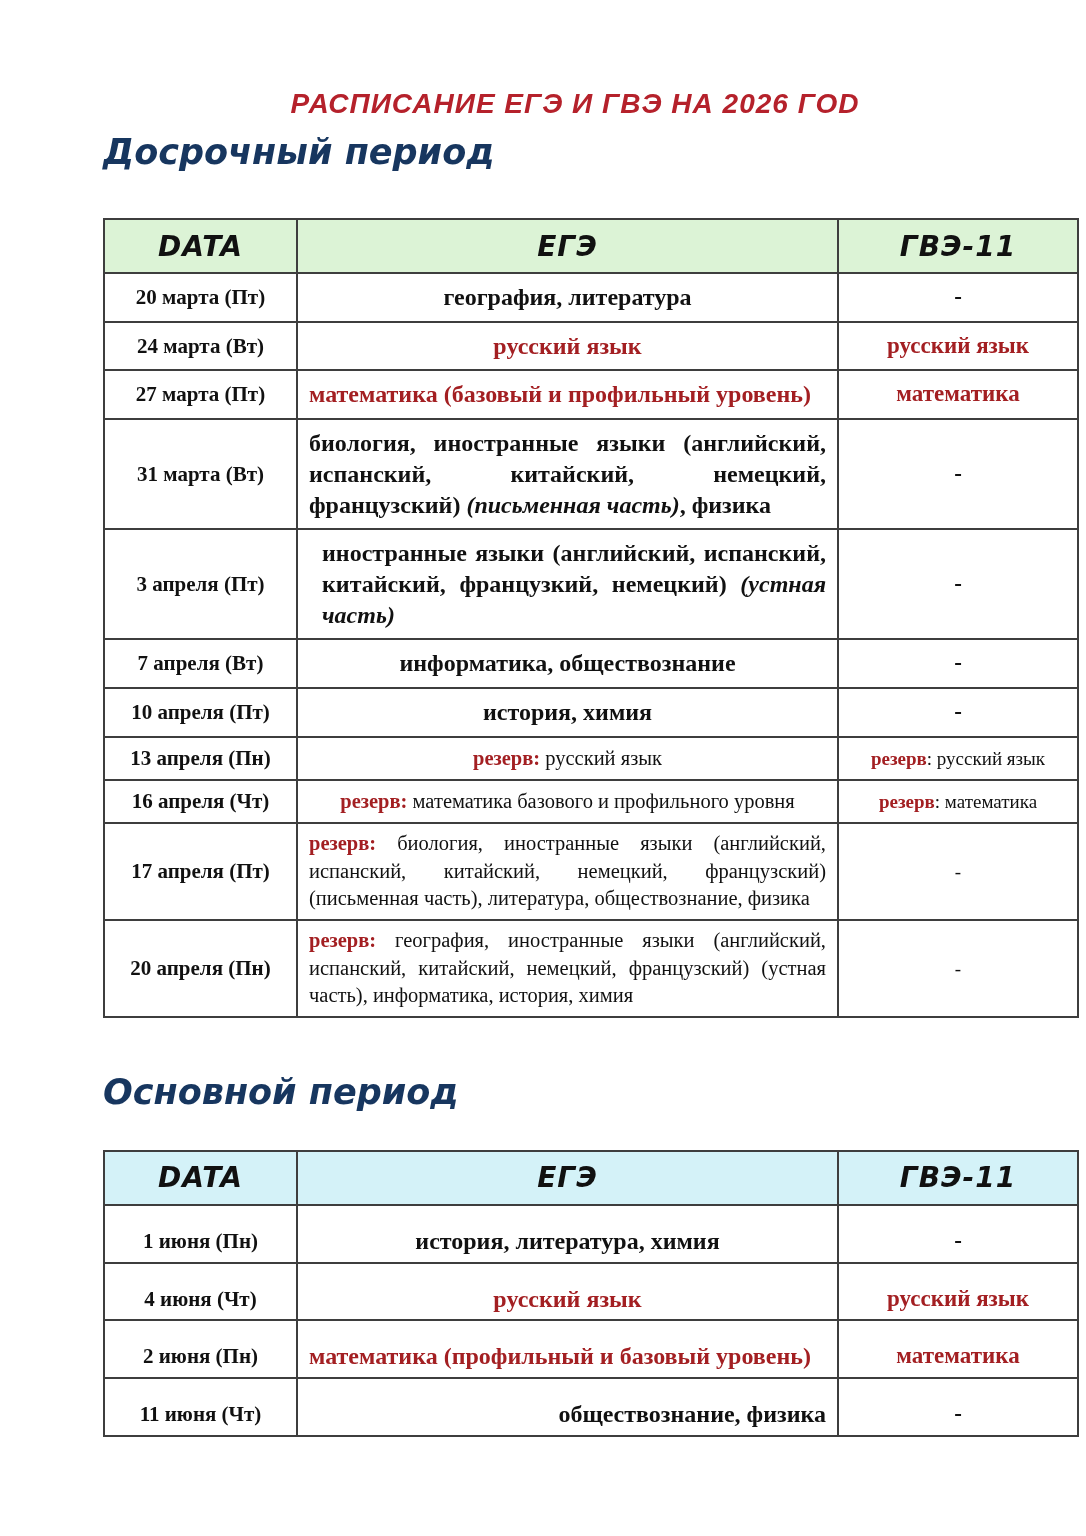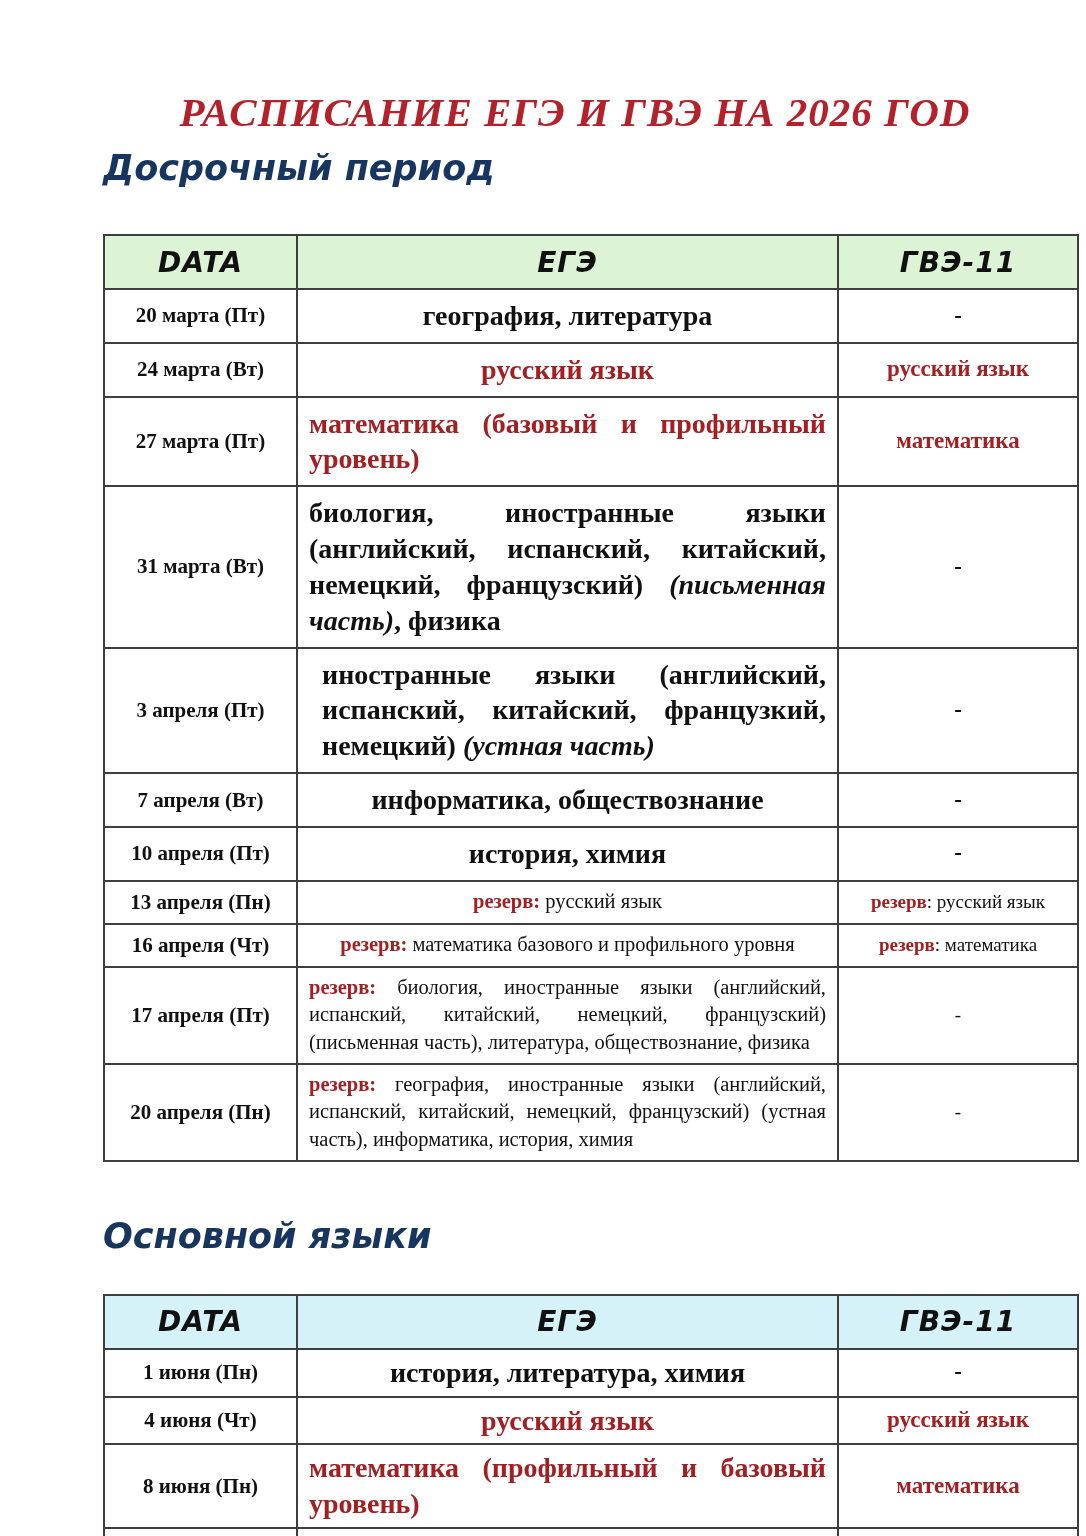--- a/index.html
+++ b/index.html
@@ -1,42 +1,42 @@
 <!DOCTYPE html>
 <html style="--title-red: #b5212b; --heading-blue: #17365f; --red: #a31f22;"><head>
 <meta charset="utf-8">
 <style>
   html,body{margin:0;padding:0;background:#ffffff;}
   body{width:1086px;height:1536px;overflow:hidden;font-family:"Liberation Serif",serif;color:#111;}
   .page{width:944px;margin-left:103px;padding-top:88px;}
   h1{
     margin:0 0 8px 0;text-align:center;
-    font-family:Liberation Serif, serif;font-style:italic;font-weight:700;
-    font-size:41px;letter-spacing:1px;color:var(--title-red,#b5212b);white-space:nowrap;
+    font-family:Liberation Sans, sans-serif;font-style:italic;font-weight:700;
+    font-size:28px;letter-spacing:1px;color:var(--title-red,#b5212b);white-space:nowrap;
   }
   h2{
     margin:12px 0 46px 0;text-align:left;
     font-family:"DejaVu Sans",sans-serif;font-style:italic;font-weight:700;
     font-size:35px;color:var(--heading-blue,#17365f);
   }
   h2.second{margin:54px 0 38px 0;}
   table.schedule{border-collapse:collapse;width:944px;table-layout:fixed;}
   table.schedule th,table.schedule td{border:2px solid #3e3e3e;text-align:center;}
   table.schedule th{
     background:var(--head-bg,#ddf2d6);
     font-family:"DejaVu Sans",sans-serif;font-style:italic;font-weight:700;
     font-size:28px;letter-spacing:1px;height:52px;padding:0 4px;color:#111;
   }
   th.w-date{width:183px;} th.w-ege{width:531px;} th.w-gve{width:230px;margin-left:43px;}
   td.c-date{text-align:center;font-weight:bold;font-size:21px;padding:8px 4px;}
-  td.c-ege{text-align:left;font-size:28px;line-height:1.28;padding:8px 11px;}
+  td.c-ege{text-align:left;font-size:24px;line-height:1.28;padding:8px 11px;}
   td.c-gve{text-align:center;font-size:23px;line-height:1.25;padding:8px 6px;}
   tr.small td.c-ege{font-size:20.5px;line-height:1.35;padding-top:6px;padding-bottom:6px;}
   tr.small td.c-gve{font-size:19px;}
-  table[data-section="1"] td{padding-top:5px;padding-bottom:5px;}
+  table[data-section="1"] td{padding-top:20px;padding-bottom:5px;}
   .sp-b{font-weight:bold;}
   .sp-rb{font-weight:bold;color:var(--red,#a31f22);}
   .sp-bi{font-weight:bold;font-style:italic;}
   .sp-r{font-weight:normal;}
 </style>
 </head>
 <body>
 
 <div class="page">
   <h1>РАСПИСАНИЕ ЕГЭ И ГВЭ НА 2026 ГОD</h1>
@@ -105,42 +105,42 @@
           <tr class="small">
             <td class="c-date">20 апреля (Пн)</td>
             <td class="c-ege" style="text-align: justify;"><span class="sp-rb">резерв:</span><span class="sp-r"> география, иностранные языки (английский, испанский, китайский, немецкий, французский) (устная часть), информатика, история, химия</span></td>
             <td class="c-gve"><span class="sp-r">-</span></td>
           </tr>
         </tbody>
       </table>
   </div>
 
   <div class="section">
-    <h2 class="second">Основной языки</h2>
+    <h2 class="second">Основной период</h2>
     <table class="schedule" data-section="1" style="--head-bg: #d4f2f8;">
         <thead>
           <tr>
             <th class="w-date">DATA</th>
             <th class="w-ege">ЕГЭ</th>
             <th class="w-gve">ГВЭ-11</th>
           </tr>
         </thead>
         <tbody>
           <tr>
             <td class="c-date">1 июня (Пн)</td>
             <td class="c-ege"><span class="sp-b">история, литература, химия</span></td>
             <td class="c-gve"><span class="sp-b">-</span></td>
           </tr>
           <tr>
             <td class="c-date">4 июня (Чт)</td>
             <td class="c-ege"><span class="sp-rb">русский язык</span></td>
             <td class="c-gve"><span class="sp-rb">русский язык</span></td>
           </tr>
           <tr>
-            <td class="c-date">8 июня (Пн)</td>
+            <td class="c-date">2 июня (Пн)</td>
             <td class="c-ege" style="text-align: justify;"><span class="sp-rb">математика (профильный и базовый уровень)</span></td>
             <td class="c-gve"><span class="sp-rb">математика</span></td>
           </tr>
           <tr>
             <td class="c-date">11 июня (Чт)</td>
             <td class="c-ege" style="text-align: right;"><span class="sp-b">обществознание, физика</span></td>
             <td class="c-gve"><span class="sp-b">-</span></td>
           </tr>
         </tbody>
       </table>

